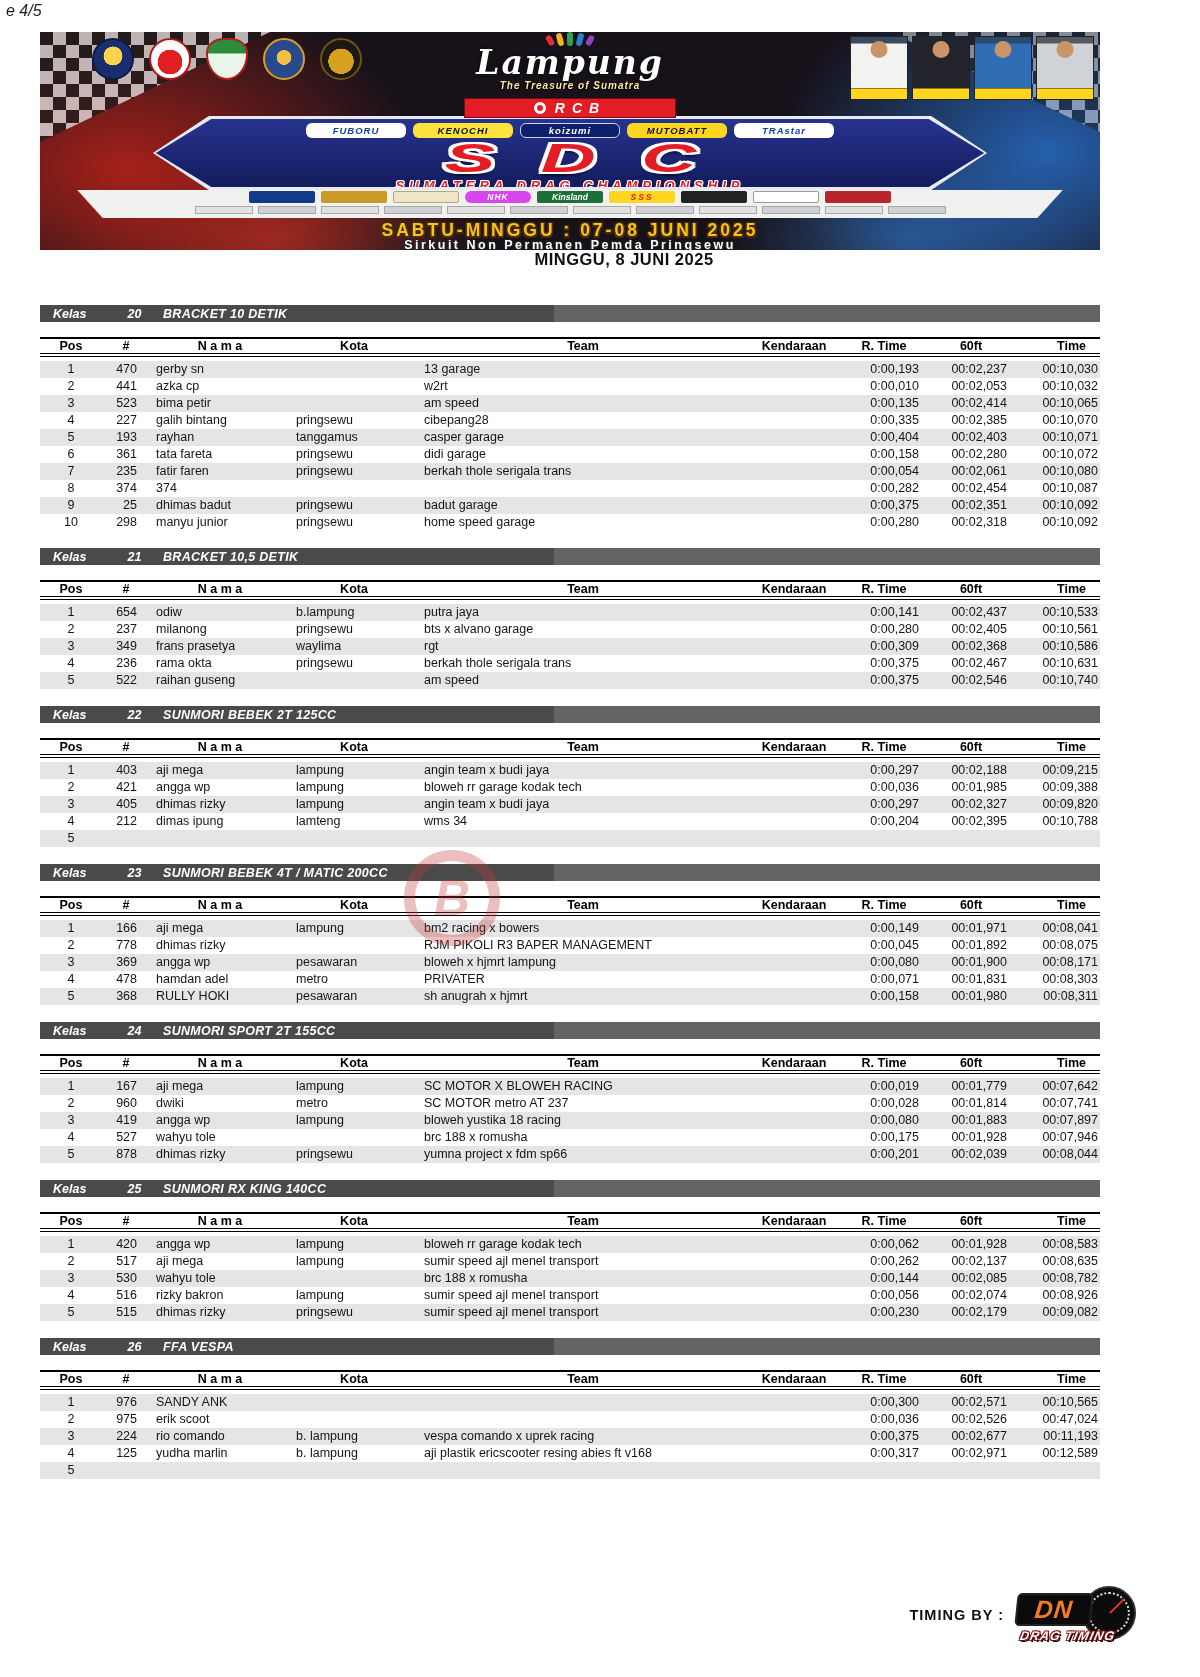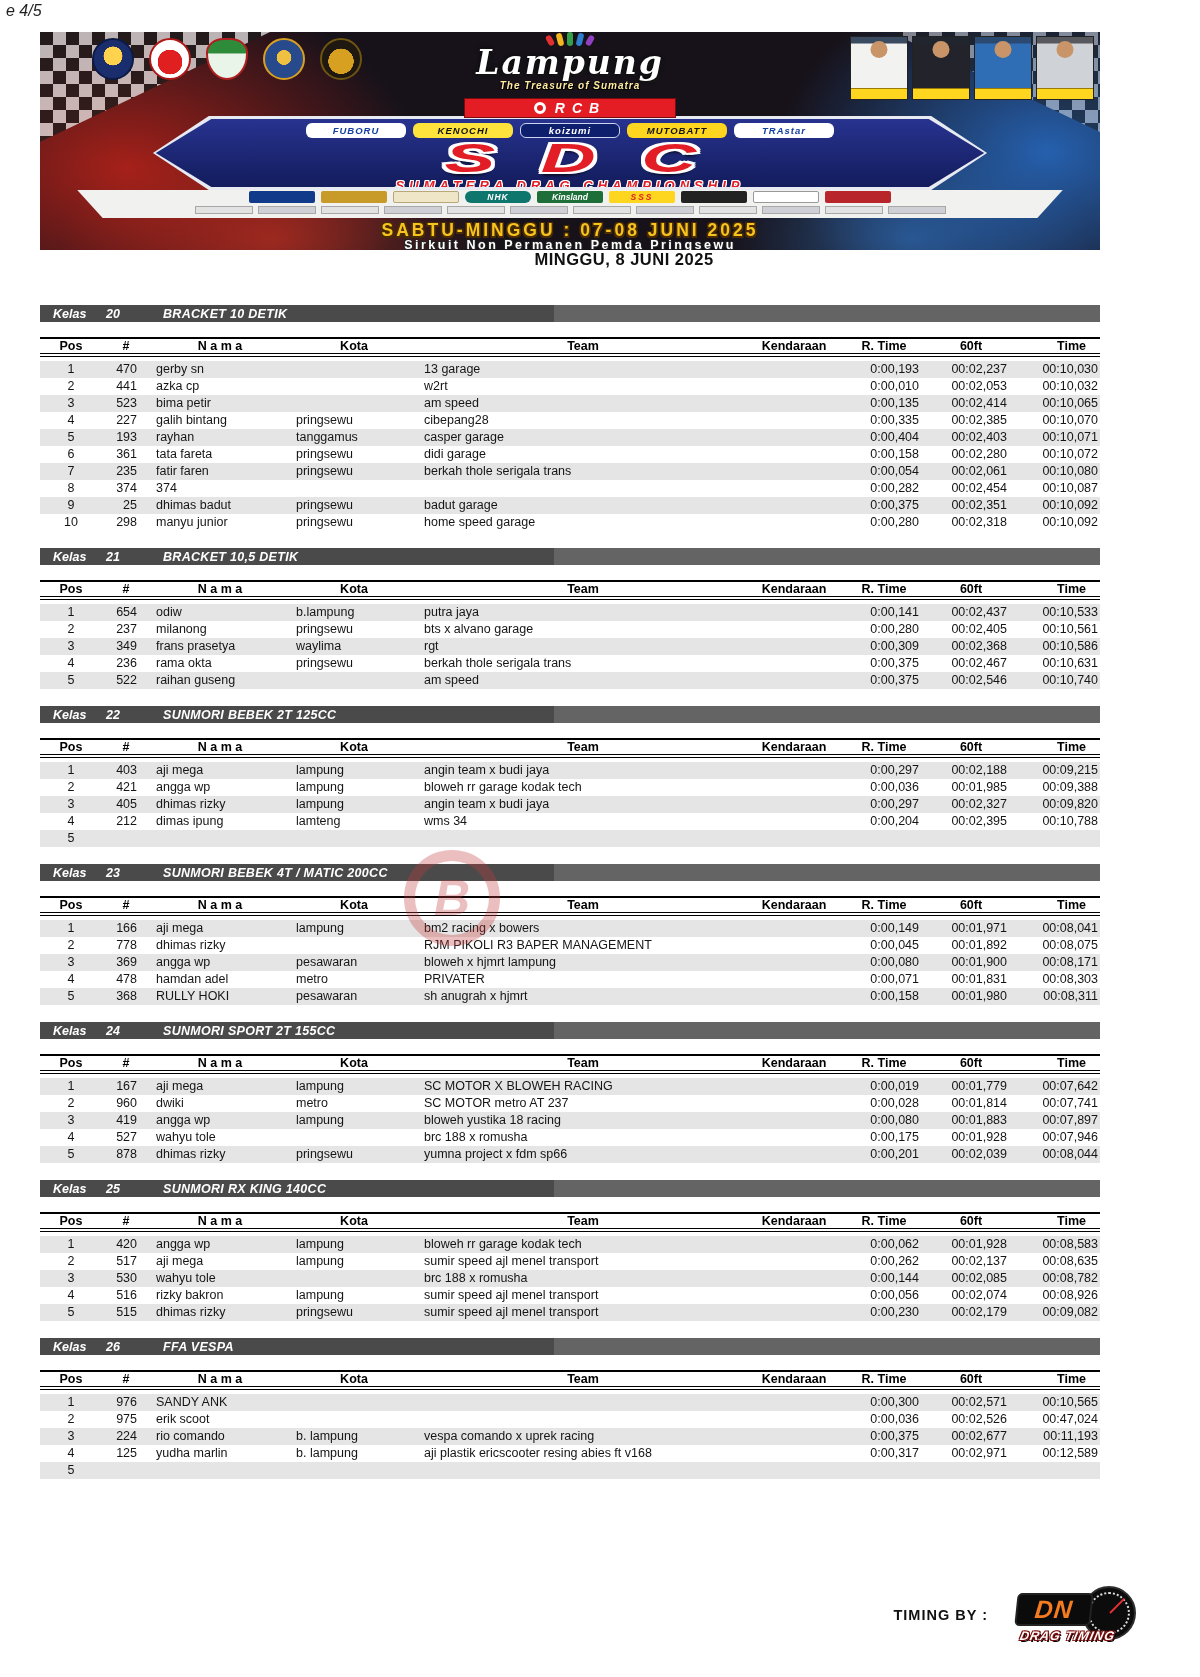--- a/index.html
+++ b/index.html
@@ -63,21 +63,21 @@
     text-shadow:2px 0 0 #fff, -2px 0 0 #fff, 0 2px 0 #fff, 0 -2px 0 #fff, 2px 2px 0 #fff, -2px -2px 0 #fff, 2px -2px 0 #fff, -2px 2px 0 #fff, 0 4px 2px rgba(0,0,0,.6); }
   .champ-text { margin-bottom:5px; font-size:13px; font-weight:900; font-style:italic; color:#e21d25; letter-spacing:5px;
     text-shadow:1px 0 0 #fff, -1px 0 0 #fff, 0 1px 0 #fff, 0 -1px 0 #fff, 1px 1px 0 #fff, -1px -1px 0 #fff, 1px -1px 0 #fff, -1px 1px 0 #fff; }
 
   .white-band { position:absolute; left:50%; top:158px; transform:translateX(-50%); width:1016px; height:28px; background:#f1f1ef; clip-path:polygon(1.5% 0, 98.5% 0, 96% 100%, 4% 100%); z-index:2; display:flex; flex-direction:column; align-items:center; }
   .sponsor-row2 { display:flex; gap:6px; margin-top:1px; }
   .chip2 { height:12px; min-width:66px; padding:0 6px; display:flex; align-items:center; justify-content:center; font-size:8.5px; font-weight:900; font-style:italic; border-radius:2px; }
   .s2-a { background:#123a8a; color:#ffd61f; }
   .s2-b { background:#c89a28; }
   .s2-c { background:#efe6c8; border:1px solid #b8a878; }
-  .s2-nhk { background:#0f766e; color:#fff; border-radius:7px; letter-spacing:1px; }
+  .s2-nhk { background:#d946ef; color:#fff; border-radius:7px; letter-spacing:1px; }
   .s2-kinsland { background:#1d6e38; color:#fff; }
   .s2-sss { background:#ffd61f; color:#d81f26; letter-spacing:2px; }
   .s2-d { background:#222; }
   .s2-e { background:#fff; border:1px solid #999; color:#333; }
   .s2-f { background:#b8262c; color:#fff; }
   .mini-row { display:flex; gap:5px; margin-top:3px; }
   .mini-chip { width:58px; height:8px; background:#e2e2e2; border:1px solid #a8a8a8; }
   .mini-chip:nth-child(2n){ background:#cfcfd6; }
 
   .banner-date { position:absolute; left:0; right:0; top:188px; text-align:center; font-size:17.5px; font-weight:900; color:#f6c31f; letter-spacing:3px; z-index:4;
@@ -89,21 +89,21 @@
   .date-line { position:absolute; left:0; right:0; top:250px; text-align:center; font-size:16.5px; font-weight:bold; color:#111; letter-spacing:.5px;margin-left:48px; }
   .page-title-wrap { position:absolute; left:0; right:0; top:276px; text-align:center; }
   .page-title { display:inline-block; font-size:21px; font-weight:bold; color:#111; letter-spacing:2px; border-bottom:2px solid #000; padding:0 4px 1px; word-spacing:6px; }
 
   
   .tables { position:absolute; left:40px; top:305px; width:1060px; }
   .class-table { margin-bottom:17px; }
   .kelas-bar { height:17px; display:flex; align-items:center; color:#fff; font-style:italic; font-weight:bold; font-size:12.5px;
     background:linear-gradient(to right, #4a4a4a 0 48.5%, #646464 48.5% 100%); }
   .kelas-word { padding-left:13px; width:66px; }
-  .kelas-number { width:57px; }
+  .kelas-number { width:57px;text-align:center; }
   .kelas-name { letter-spacing:.3px; }
   table { width:100%; border-collapse:collapse; table-layout:fixed; margin-top:15px; }
   thead th { font-size:12.5px; font-weight:bold; color:#000; height:17px; padding:0; border-top:2px solid #000; border-bottom:4px double #000; text-align:center; }
   thead th.h2 { text-align:center; }
   thead th.h8 { text-align:right; padding-right:14px; }
   tbody tr.spacer td { height:6px; background:#fff; }
   tbody td { font-size:12.5px; color:#151515; height:17px; line-height:17px; padding:0 4px; white-space:nowrap; overflow:hidden; }
   tbody tr.odd { background:#e5e5e5; }
   td.c0 { text-align:center; }
   td.c1 { text-align:right; padding-right:13px; }
@@ -113,21 +113,21 @@
   td.c7 { text-align:right; padding-right:7px; }
   td.c8 { text-align:right; padding-right:2px; }
 
   
   .watermark { position:absolute; left:404px; top:850px; width:660px; opacity:.32; color:#c43b3b; display:flex; align-items:center; gap:16px; pointer-events:none; z-index:5; }
   .wm-circle { width:96px; height:96px; border-radius:50%; border:11px solid #c43b3b; display:flex; align-items:center; justify-content:center; font-weight:900; font-style:italic; font-size:50px; flex:none; }
   .wm-title { font-size:52px; font-weight:900; font-style:italic; letter-spacing:1px; line-height:54px; }
   .wm-sub { font-size:19px; font-weight:bold; font-style:italic; letter-spacing:6px; margin-top:2px; }
 
   
-  .footer { position:absolute; left:0; right:0; top:1586px; display:flex; justify-content:flex-end; align-items:center; gap:28px; padding-right:64px; }
+  .footer { position:absolute; left:0; right:0; top:1586px; display:flex; justify-content:flex-end; align-items:center; gap:12px; padding-right:64px; }
   .timing-label { font-weight:bold; font-size:14.5px; letter-spacing:1px; color:#111; }
   .dn-logo { position:relative; width:120px; height:58px; }
   .dn-speedo { position:absolute; right:0; top:0; width:54px; height:54px; border-radius:50%; background:#0c0c0c; border:2px solid #2e2e2e; }
   .dn-speedo::before { content:""; position:absolute; inset:4px; border:2px dotted #ddd; border-radius:50%; }
   .dn-speedo::after { content:""; position:absolute; left:50%; top:50%; width:2px; height:20px; background:#e23030; transform-origin:top center; transform:rotate(-135deg); }
   .dn-box { position:absolute; left:0; top:7px; width:76px; height:33px; background:#0b0b0b; border:2px solid #222; border-radius:5px; display:flex; align-items:center; justify-content:center; transform:skewX(-6deg); }
   .dn-box span { color:#f47b20; font-weight:900; font-style:italic; font-size:25px; letter-spacing:1px; }
   .dn-sub { position:absolute; left:4px; bottom:1px; font-style:italic; font-weight:900; font-size:12.5px; color:#fff; letter-spacing:1px; transform:skewX(-12deg); white-space:nowrap;
     text-shadow:-1px -1px 0 #7a0c0c, 1px -1px 0 #7a0c0c, -1px 1px 0 #7a0c0c, 1px 1px 0 #7a0c0c, 2px 2px 0 #000; }
 </style>

